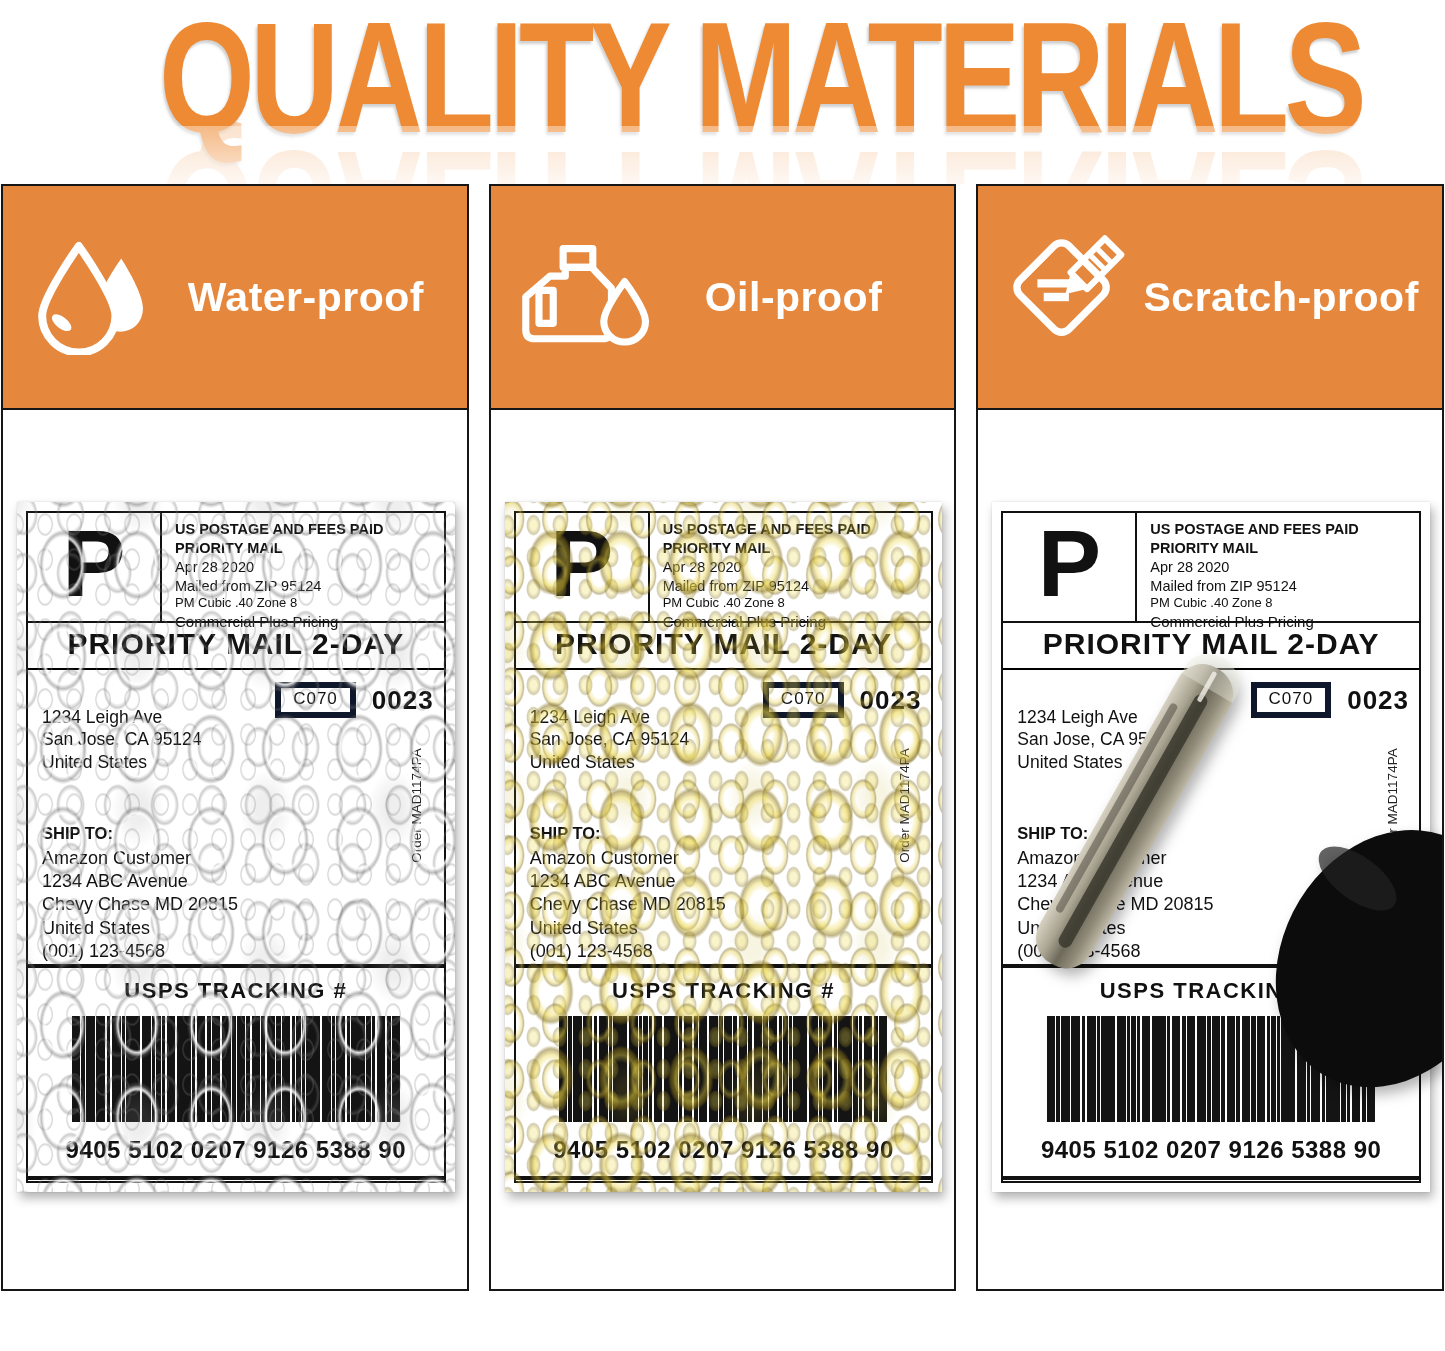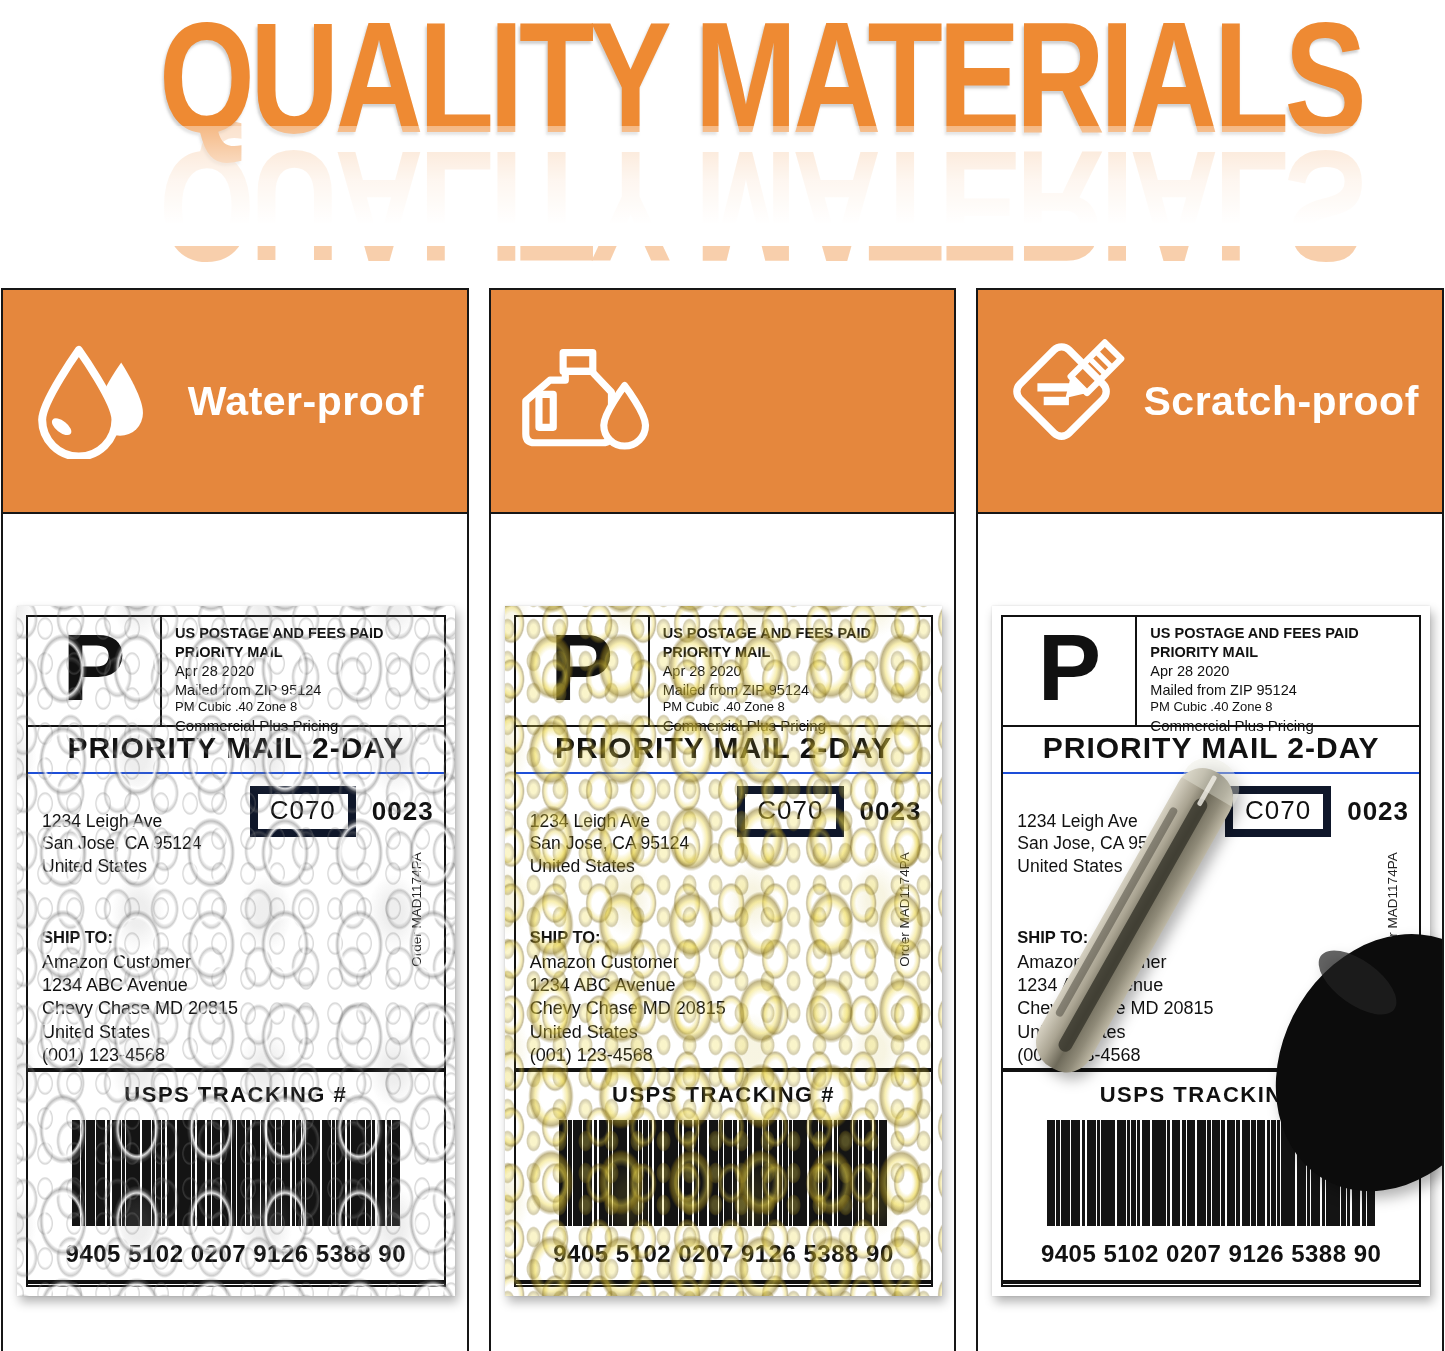--- a/index.html
+++ b/index.html
@@ -3,21 +3,21 @@
 <meta charset="utf-8">
 <style>
   * { box-sizing: border-box; }
   html,body { margin:0; padding:0; background:#fff; }
   body {
     width:1445px; height:1351px; overflow:hidden; position:relative;
     font-family:"Liberation Sans", sans-serif;
   }
 
   
-  .title-wrap { position:relative; height:288px; overflow:hidden; }
+  .title-wrap { position:relative; height:184px; overflow:hidden; }
   .main-title, .title-reflection {
     position:absolute; left:0; right:0; text-align:center;
     font-weight:bold; font-size:158px; line-height:1; letter-spacing:-6px;
     color:var(--title-orange,#ee8a33); white-space:nowrap;
     transform:scaleX(.78); transform-origin:50% 50%;
   }
   .main-title { top:-2px; text-shadow:-2px 3px 3px rgba(120,120,120,.35); }
   .title-reflection { top:128px; transform:scaleX(.78) scaleY(-1); opacity:.40; }
   .title-fade {
     position:absolute; left:0; right:0; top:126px; height:120px;
@@ -57,27 +57,27 @@
     width:134px; flex:none; border-right:2px solid #111;
     display:flex; align-items:center; justify-content:center;
     font-size:95px; font-weight:bold; padding-bottom:8px;
   }
   .hright { flex:1; padding:7px 4px 6px 13px; display:flex; flex-direction:column; font-size:14.5px; line-height:1.3;border-radius:24px; }
   .hl-b { font-weight:bold; }
   .hl-s { font-size:13px; }
   .pricing { margin-top:auto; font-size:15px; }
 
   .service {
-    flex:none; border-bottom:2px solid #1d4ed8; text-align:center;
+    flex:none; border-bottom:2px solid #000000; text-align:center;
     font-weight:bold; font-size:30px; letter-spacing:1px; padding:4px 0 7px;
   }
 
   .lblbody { flex:1; position:relative; padding:10px 14px 0; }
   .coderow { position:absolute; top:12px; right:10px; display:flex; align-items:center; gap:16px; }
-  .c070 { border:8px solid #0f172a; font-size:26px; padding:1px 12px 3px; letter-spacing:1px; }
+  .c070 { border:6px solid #0f172a; font-size:17px; padding:1px 12px 3px; letter-spacing:1px; }
   .zcode { font-size:26px; font-weight:bold; letter-spacing:1px; }
   .ret { margin-top:26px; font-size:17.5px; line-height:1.28; }
   .shipto { margin-top:50px; font-size:18px; line-height:1.3; }
   .sthead { font-size:16.5px; margin-bottom:2px;font-weight:bold; }
   .orderref {
     position:absolute; top:128px; right:-30px; font-size:13.5px;
     transform:rotate(-90deg); white-space:nowrap; color:#222;
   }
 
   .track {
@@ -203,20 +203,21 @@
         <svg viewBox="0 0 122 100" width="134" height="110">
           <g fill="none" stroke="#fff" stroke-width="6.5" stroke-linejoin="round" stroke-linecap="round">
             <rect x="42" y="6" width="27" height="17"></rect>
             <path d="M44,23 L68,23 L86,42 L86,80 Q86,88 78,88 L16,88 Q8,88 8,80 L8,50 L30,31 L44,31 Z"></path>
             <rect x="20" y="44" width="13" height="30"></rect>
           </g>
           <path d="M98,36 C98,36 79,61 79,72 a19,19 0 0 0 38,0 C117,61 98,36 98,36 Z" style="fill:var(--band-orange,#e5873d)" stroke="#fff" stroke-width="6.5" stroke-linejoin="round"></path>
         </svg>
 
       </div>
+      <div class="feature">Oil-proof</div>
     </div>
 
     <div class="content">
       <div class="sheet">
         <div class="lbl">
 
           <div class="hdr">
             <div class="pcell">P</div>
             <div class="hright">
               <div class="hl-b">US POSTAGE AND FEES PAID</div>

